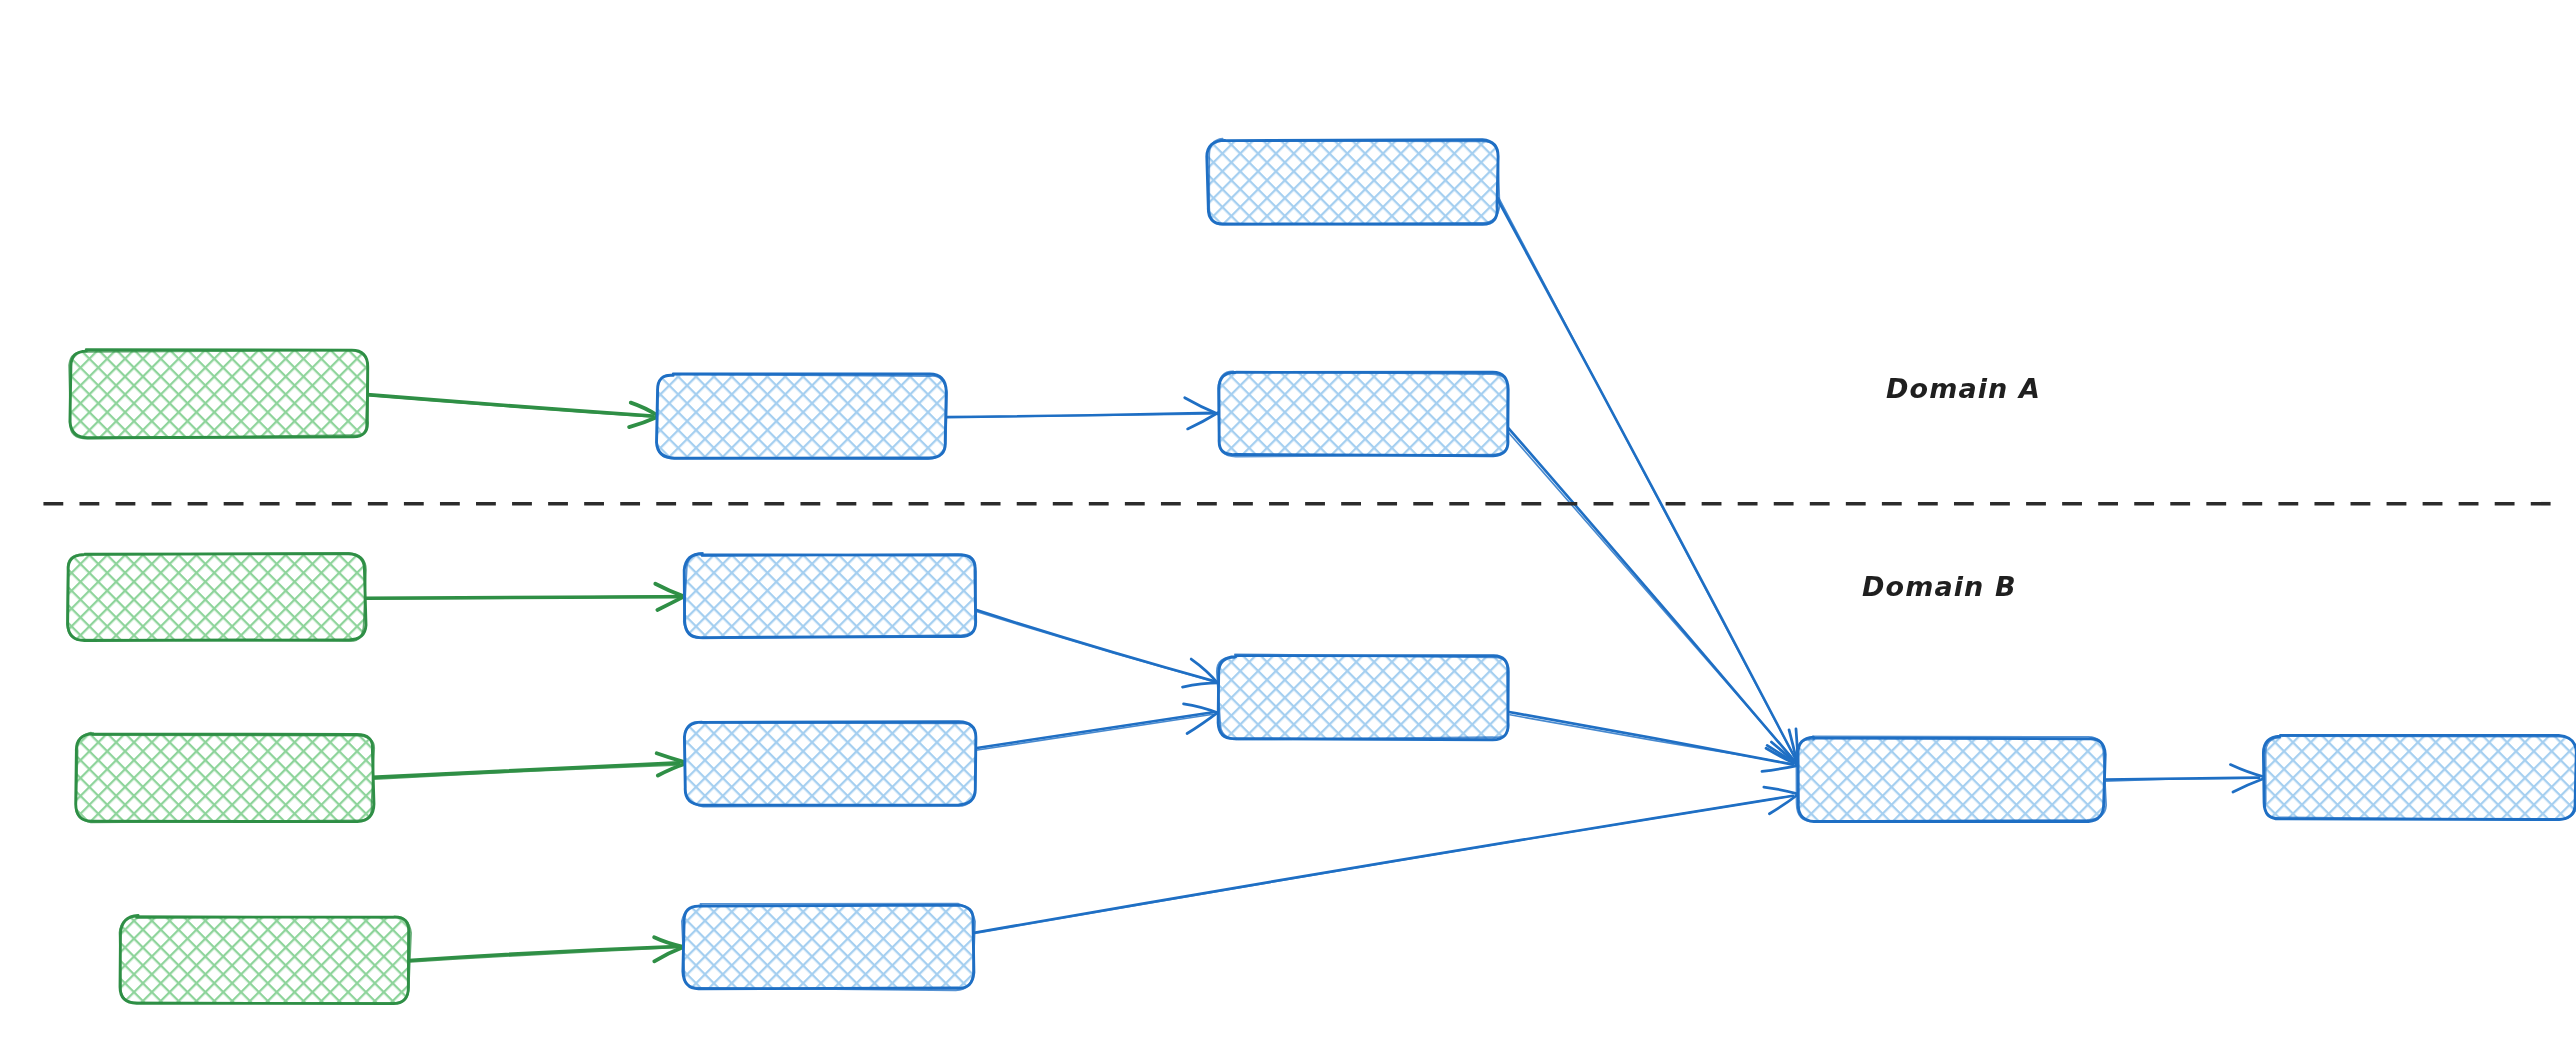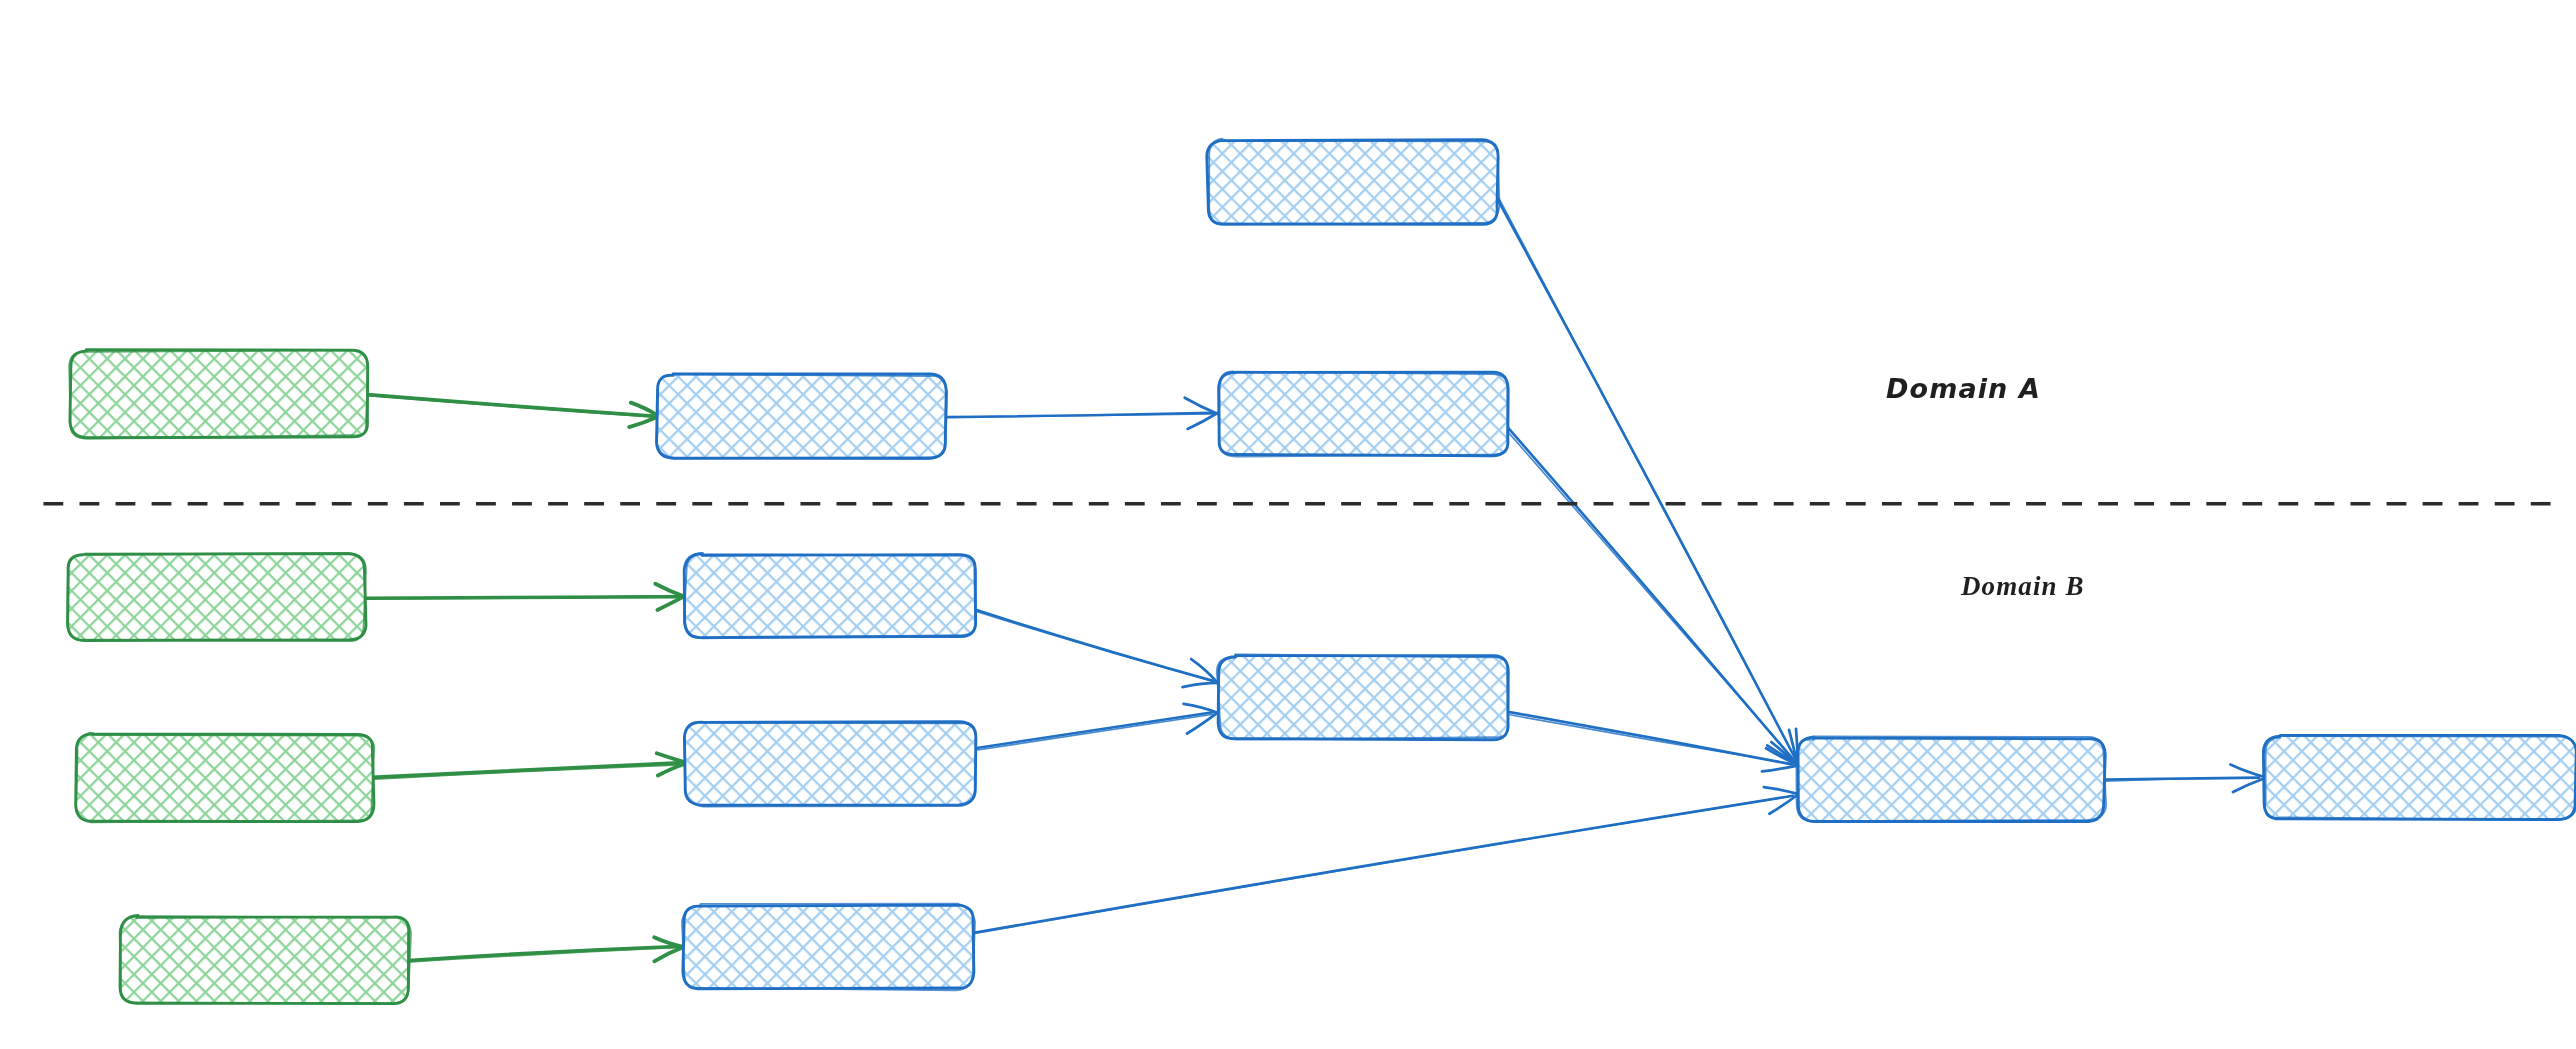--- a/index.html
+++ b/index.html
@@ -16,21 +16,21 @@
     font-family:"DejaVu Sans","Liberation Sans",sans-serif;
     font-size:27px;
     font-weight:600;
     font-style:italic;
     letter-spacing:1.1px;
     color:#1f1f1f;
     white-space:nowrap;
     user-select:none;
   }
   #label-domain-a{left:1886px;top:337px;}
-  #label-domain-b{left:1961px;top:535px;font-family:Liberation Serif, serif;}
+  #label-domain-b{left:1862px;top:535px;}
 </style>
 </head>
 <body>
 
 <div id="stage">
   <svg id="canvas" viewBox="0 0 2858 1164" xmlns="http://www.w3.org/2000/svg">
     <defs>
       <pattern id="hatch-green" patternUnits="userSpaceOnUse" width="14" height="14" patternTransform="rotate(45)">
         <rect width="14" height="14" fill="#ffffff"></rect>
         <line x1="0" y1="0" x2="0" y2="14" stroke="#8ed49b" stroke-width="5"></line>

